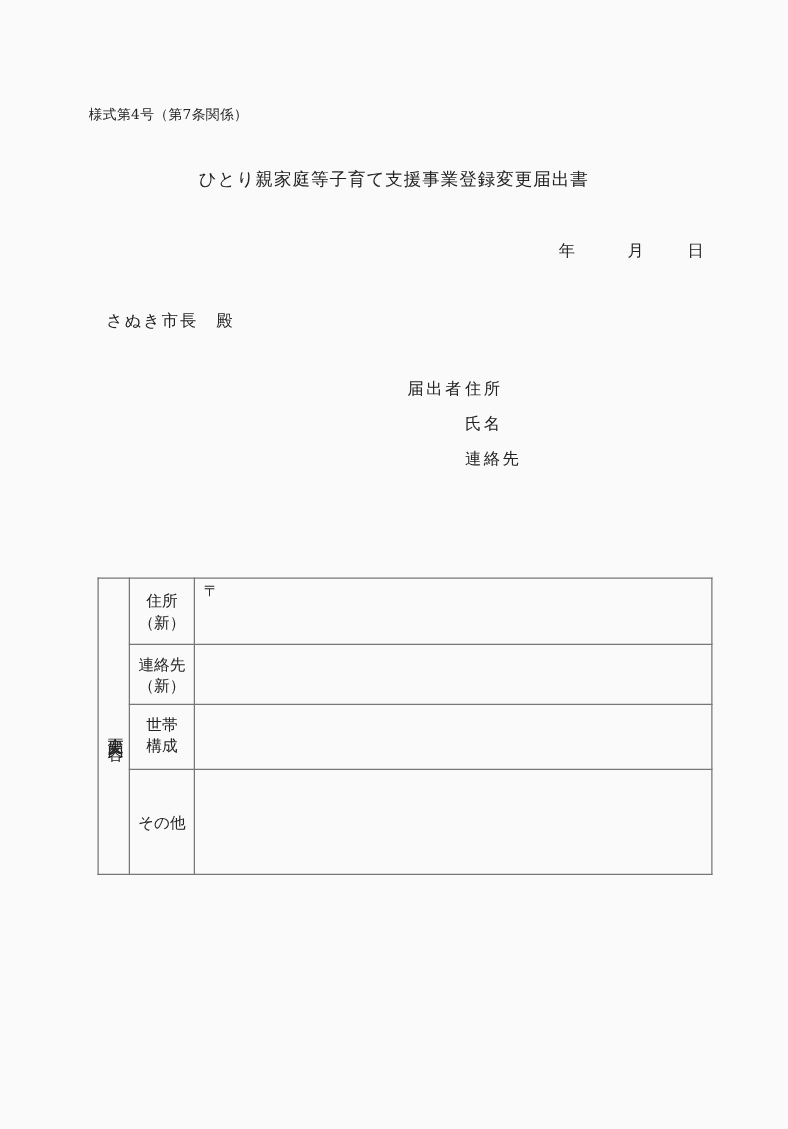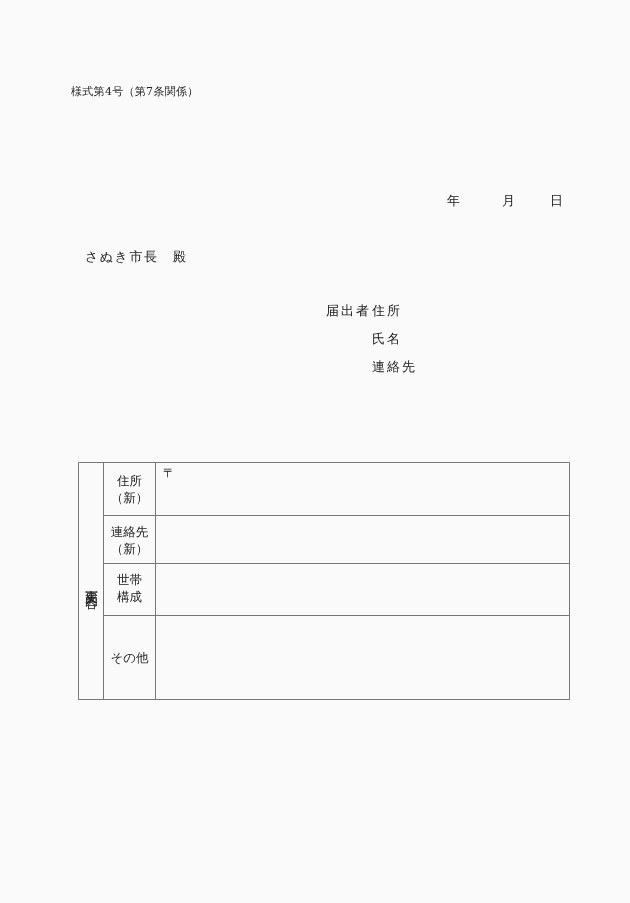--- a/index.html
+++ b/index.html
@@ -106,20 +106,21 @@
   tr.row-3 { height: 52px; font-family: Liberation Mono, monospace; }
   tr.row-4 { height: 84px; }
 </style>
 </head>
 <body>
 
 <div class="page">
 
   <div class="abs form-number">様式第4号（第7条関係）</div>
 
+  <div class="abs doc-title">ひとり親家庭等子育て支援事業登録変更届出書</div>
 
   <div class="abs date-char date-year">年</div>
   <div class="abs date-char date-month">月</div>
   <div class="abs date-char date-day">日</div>
 
   <div class="abs addressee">さぬき市長　殿</div>
 
   <div class="abs declarant-label">届出者</div>
   <div class="abs declarant-field df-address">住所</div>
   <div class="abs declarant-field df-name">氏名</div>

